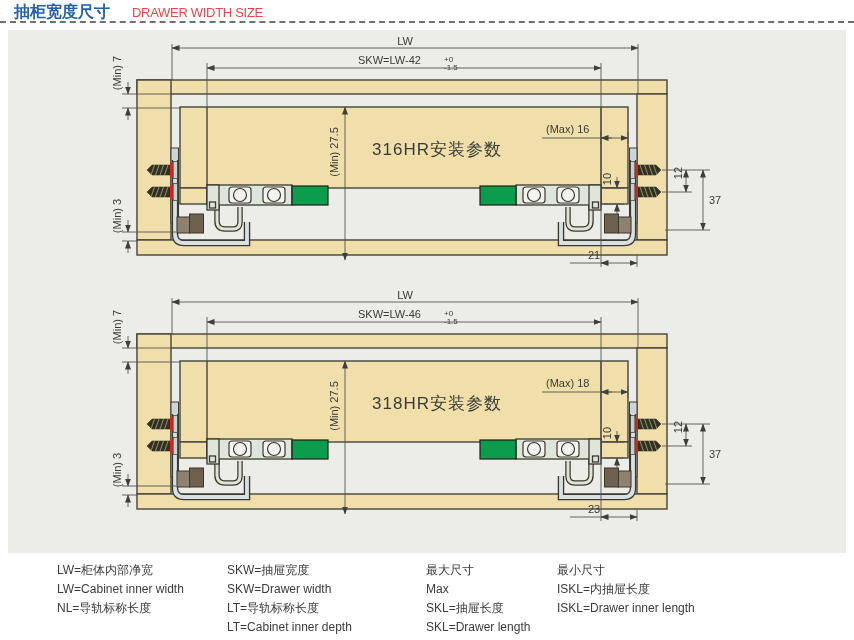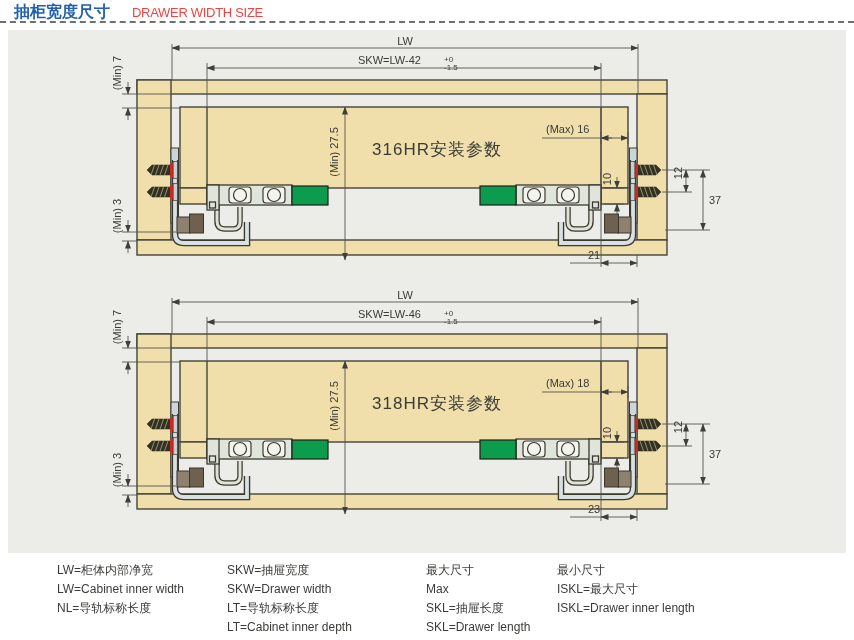--- a/index.html
+++ b/index.html
@@ -293,16 +293,16 @@
     <div class="lline">LT=Cabinet inner depth</div>
   </div>
   <div class="lcol lc3">
     <div class="lline">最大尺寸</div>
     <div class="lline">Max</div>
     <div class="lline">SKL=抽屉长度</div>
     <div class="lline">SKL=Drawer length</div>
   </div>
   <div class="lcol lc4">
     <div class="lline">最小尺寸</div>
-    <div class="lline">ISKL=最大尺寸</div>
+    <div class="lline">ISKL=内抽屉长度</div>
     <div class="lline">ISKL=Drawer inner length</div>
   </div>
 </div>
 
 </body></html>

